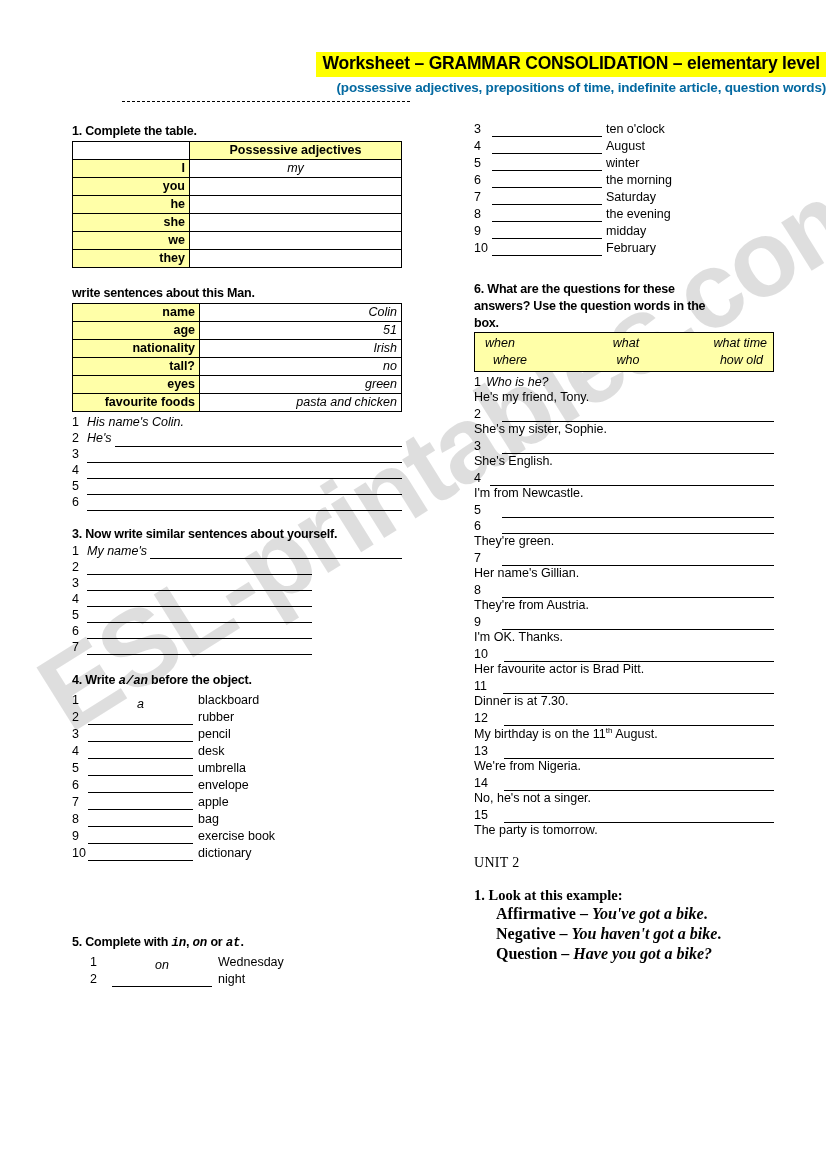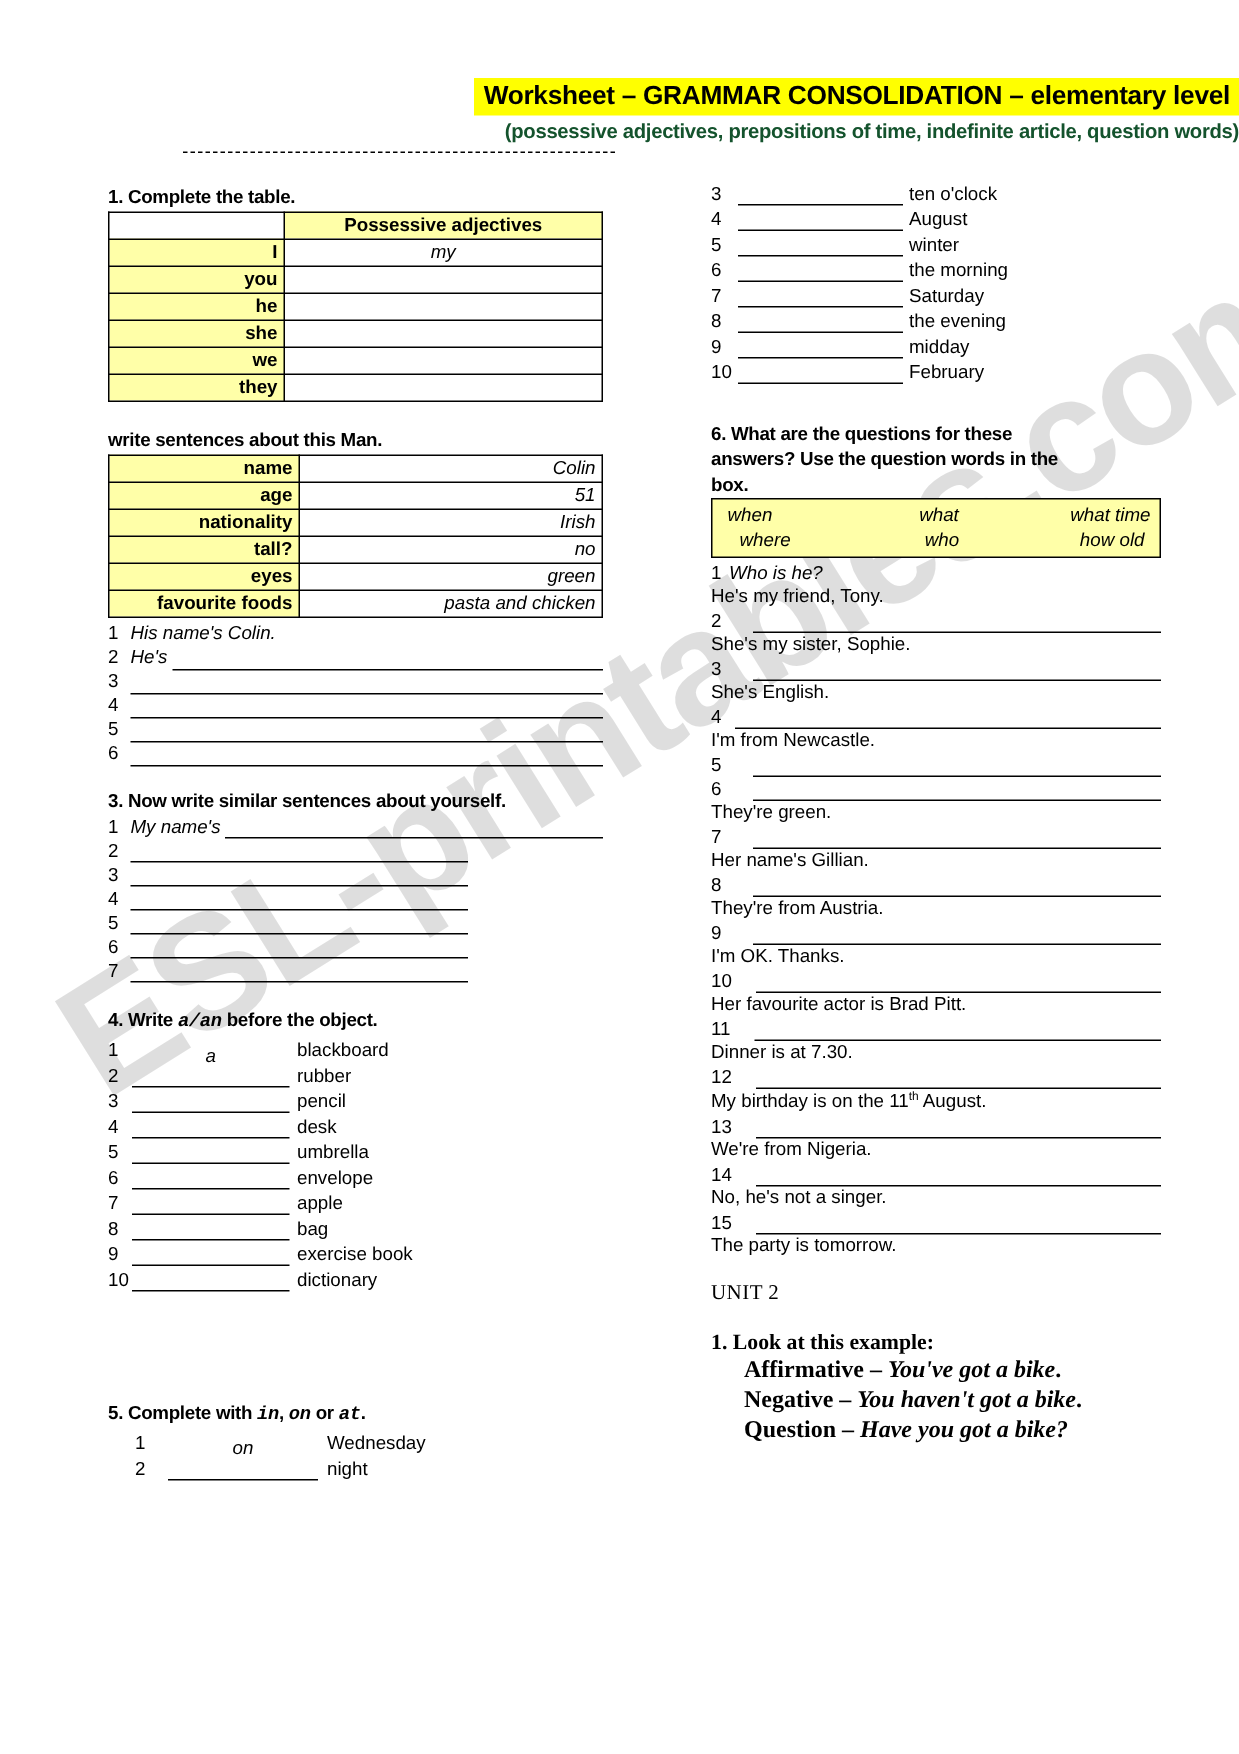--- a/index.html
+++ b/index.html
@@ -57,21 +57,21 @@
     background: #ffff00;
     color: #000000;
     font-weight: bold;
     font-size: 17.5px;
     letter-spacing: -0.2px;
     padding: 2px 6px 3px 6px;
     line-height: 1.12;
   }
   #subtitle {
     margin-top: 3px;
-    color: #14532d;
+    color: #0369a1;
     font-weight: bold;
     font-size: 13.5px;
     letter-spacing: -0.2px;
   }
   #divider-row {
     margin-top: 6px;
     text-align: left;
     padding-left: 122px;
   }
   #divider {

